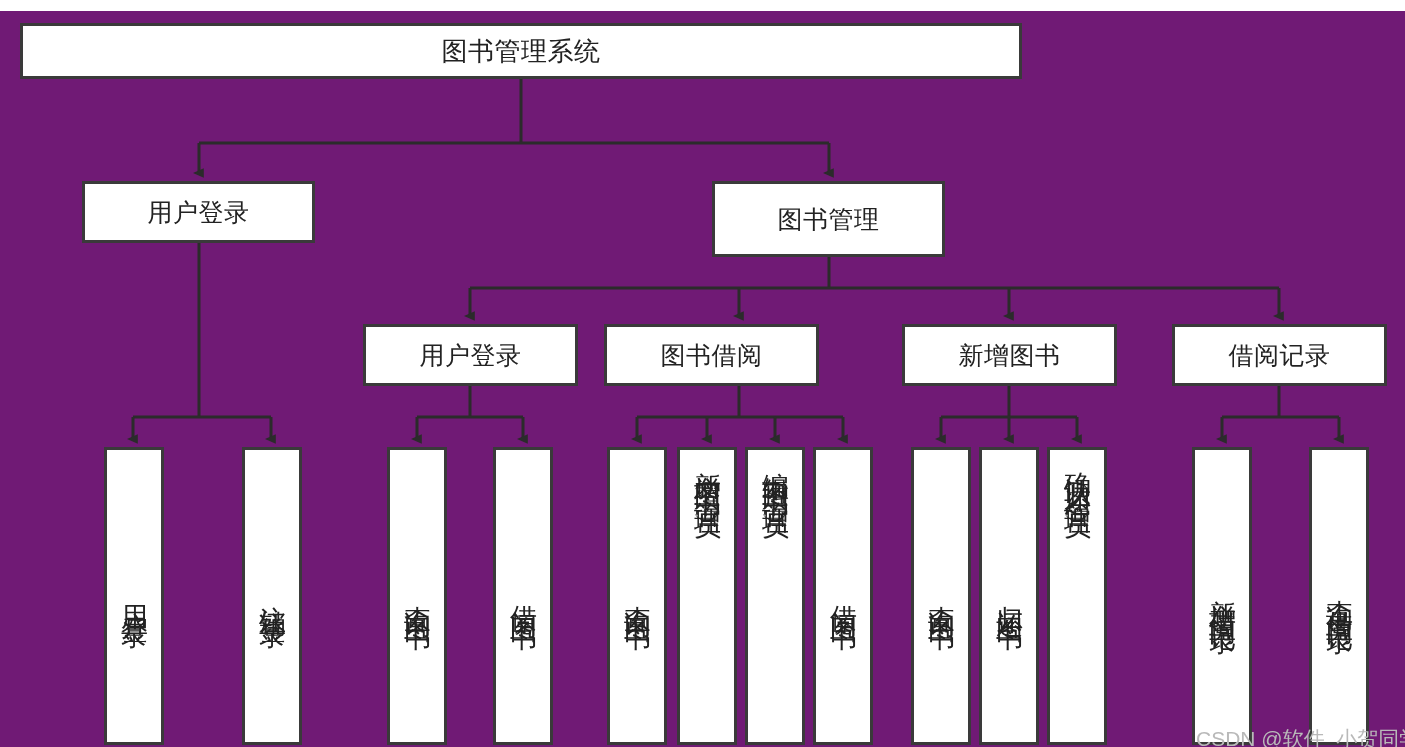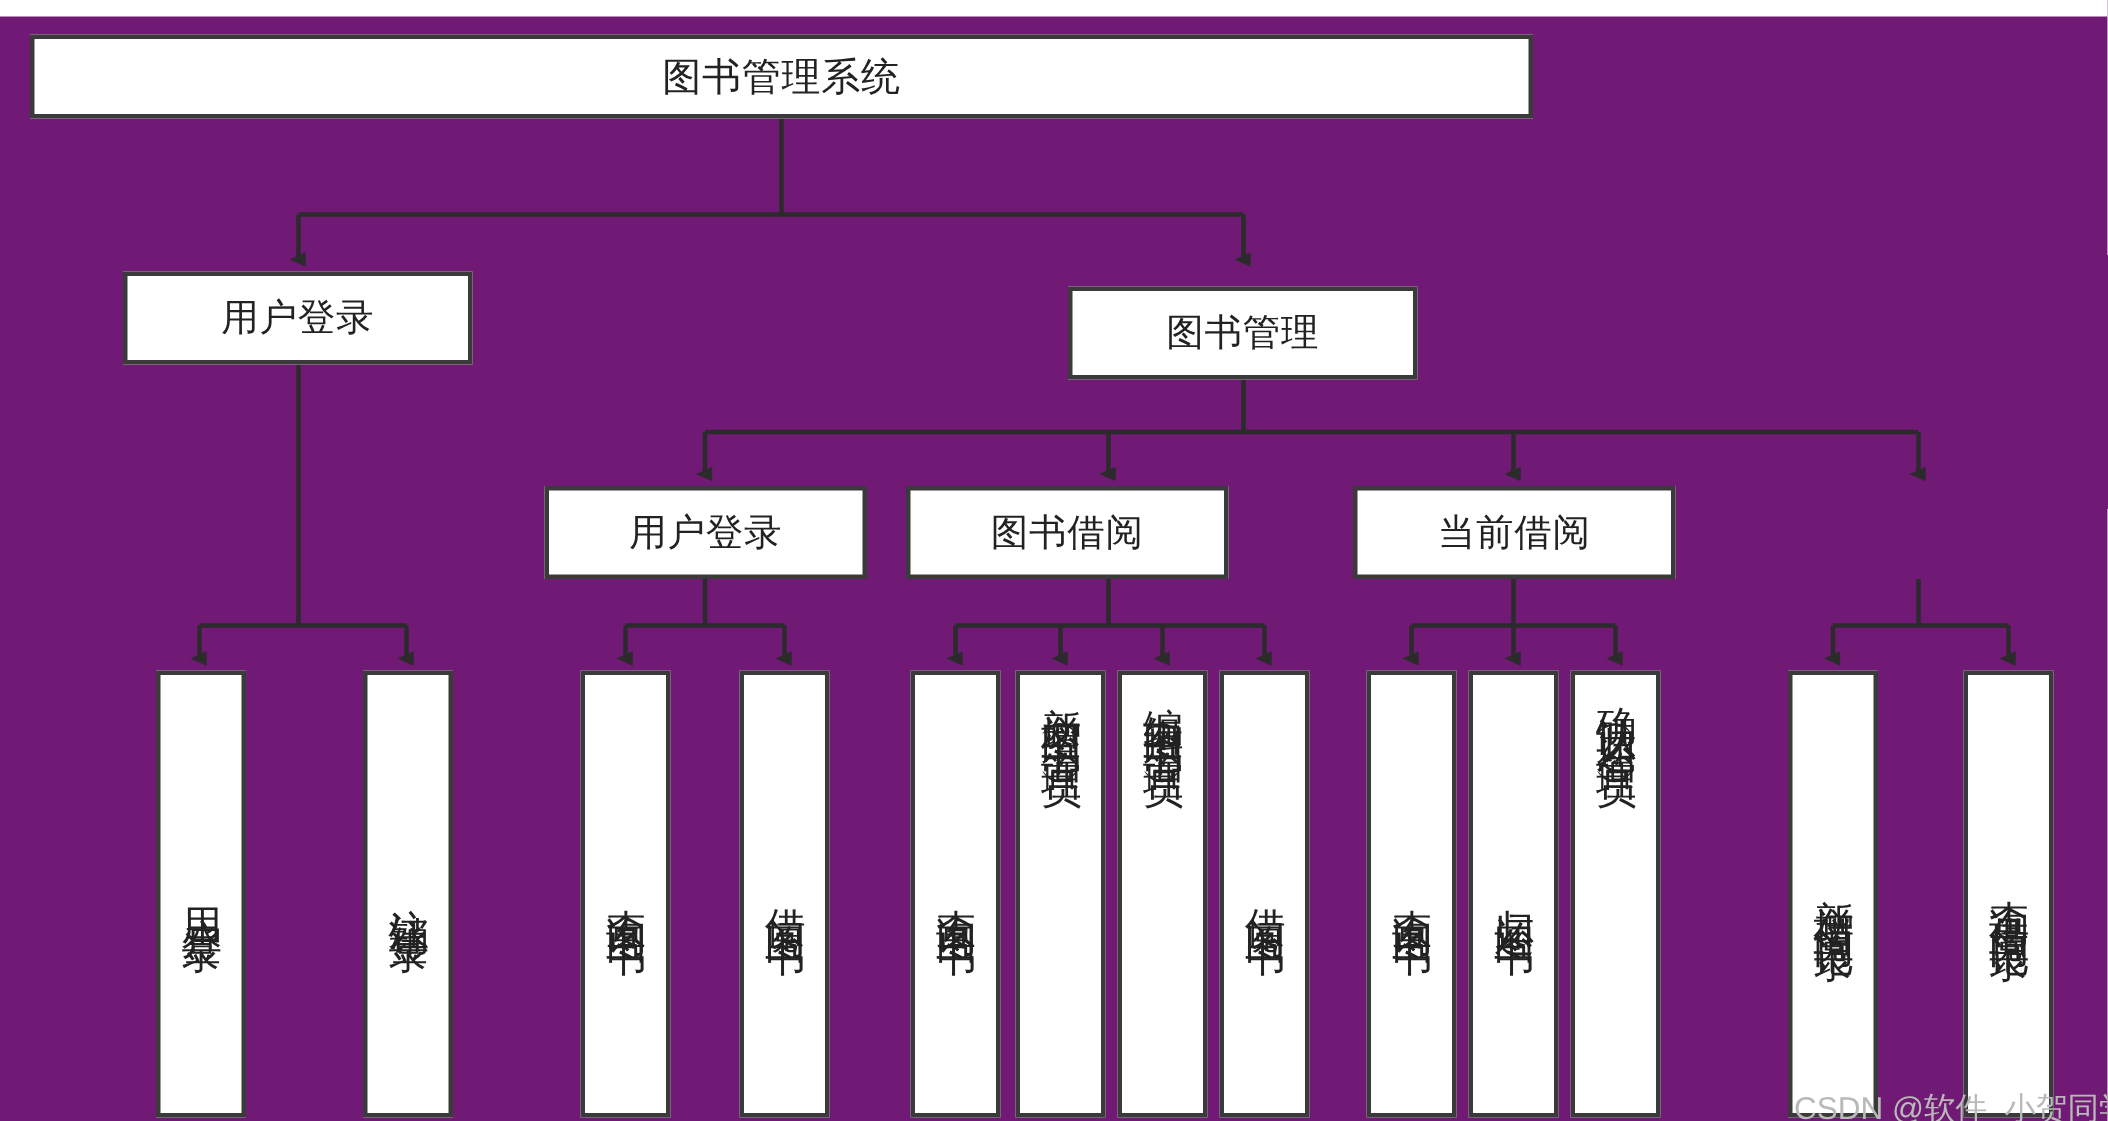--- a/index.html
+++ b/index.html
@@ -141,36 +141,39 @@
   </svg>
 
   <div class="node horizontal root" style="left:20px; top:12px; width:1002px; height:56px;">
     <span class="node-label">图书管理系统</span>
   </div>
 
   <div class="node horizontal" style="left:82px; top:170px; width:233px; height:62px;">
     <span class="node-label">用户登录</span>
   </div>
 
-  <div class="node horizontal" style="left:712px; top:180px; width:233px; height:62px;">
+  <div class="node horizontal" style="left:712px; top:170px; width:233px; height:76px;">
     <span class="node-label">图书管理</span>
   </div>
 
   <div class="node horizontal" style="left:363px; top:313px; width:215px; height:62px;">
     <span class="node-label">用户登录</span>
   </div>
 
   <div class="node horizontal" style="left:604px; top:313px; width:215px; height:62px;">
     <span class="node-label">图书借阅</span>
   </div>
 
   <div class="node horizontal" style="left:902px; top:313px; width:215px; height:62px;">
-    <span class="node-label">当前借阅</span>
-  </div>
-
+    <span class="node-label">新增图书</span>
+  </div>
+
+  <div class="node horizontal" style="left:1172px; top:313px; width:215px; height:62px;">
+    <span class="node-label">借阅记录</span>
+  </div>
 
   <div class="node leaf center-v" style="left:104px; top:436px; width:60px; height:298px;">
     <span class="node-label">用户登录</span>
   </div>
 
   <div class="node leaf center-v" style="left:242px; top:436px; width:60px; height:298px;">
     <span class="node-label">注销登录</span>
   </div>
 
   <div class="node leaf center-v" style="left:387px; top:436px; width:60px; height:298px;">

